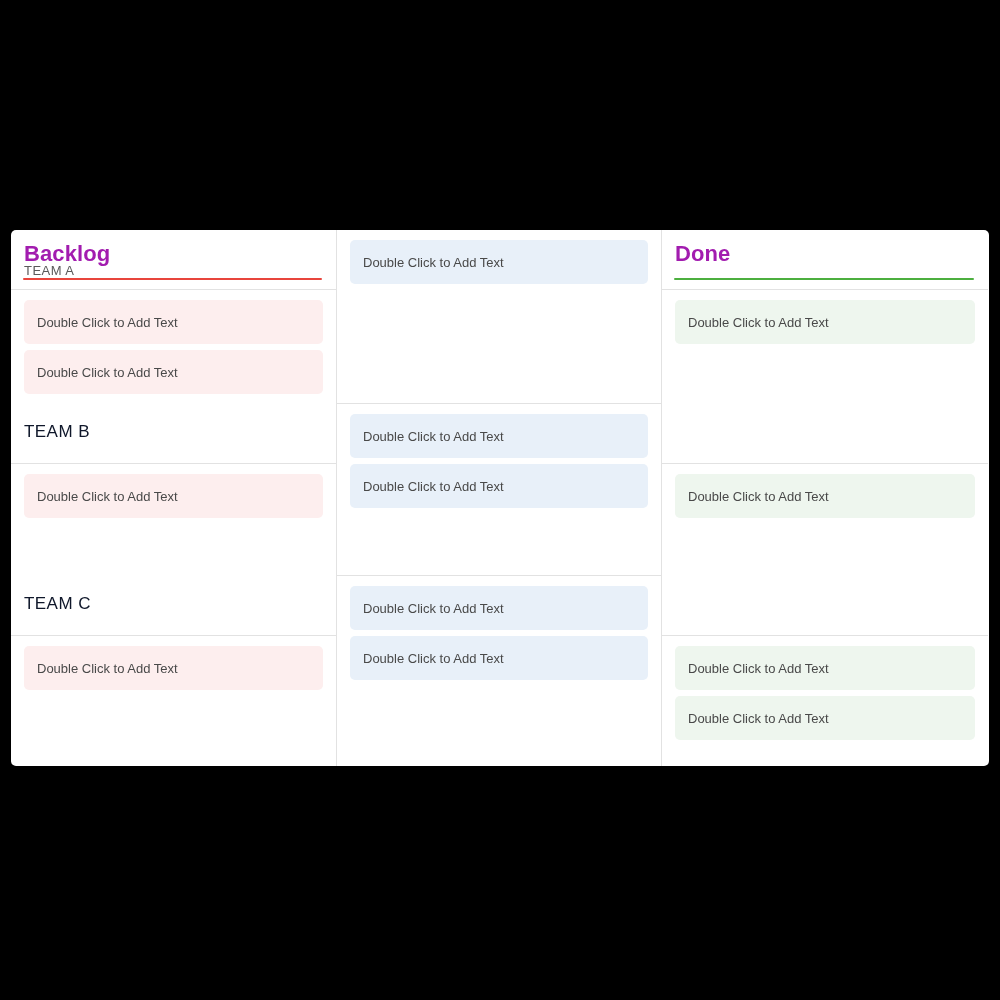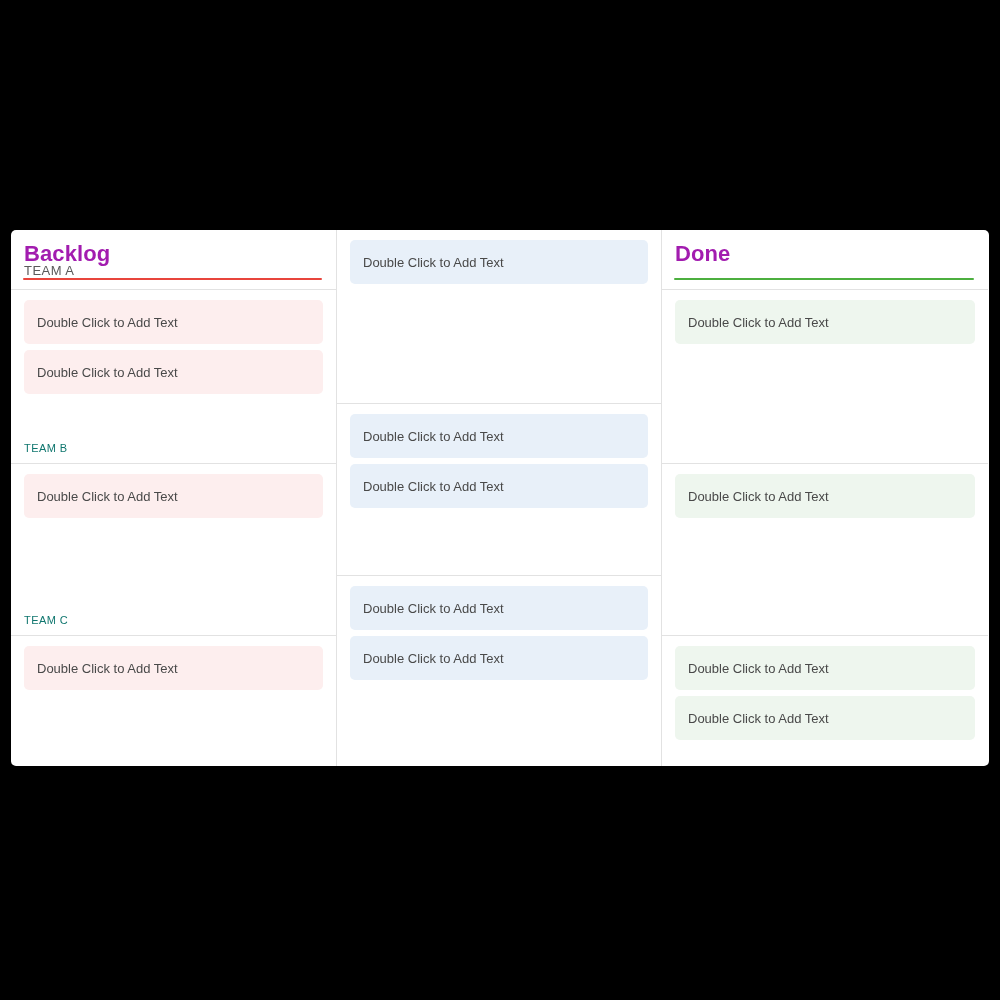--- a/index.html
+++ b/index.html
@@ -83,23 +83,23 @@
   }
   .swimlane:last-child { border-bottom: none; }
 
   .lane-1 { height: 174px; }
   .lane-2 { height: 172px; }
   .lane-3 { height: 129px; }
 
   .lane-label {
     position: absolute;
     left: 13px;
-    bottom: 8px;
-    font-size: 11px;
-    color: #0f766e;
+    bottom: 24px;
+    font-size: 17px;
+    color: #0f172a;
     letter-spacing: 0.45px;
     line-height: 14px;
   }
 
   .card-stack {
     display: flex;
     flex-direction: column;
     gap: 6px;
   }
 

